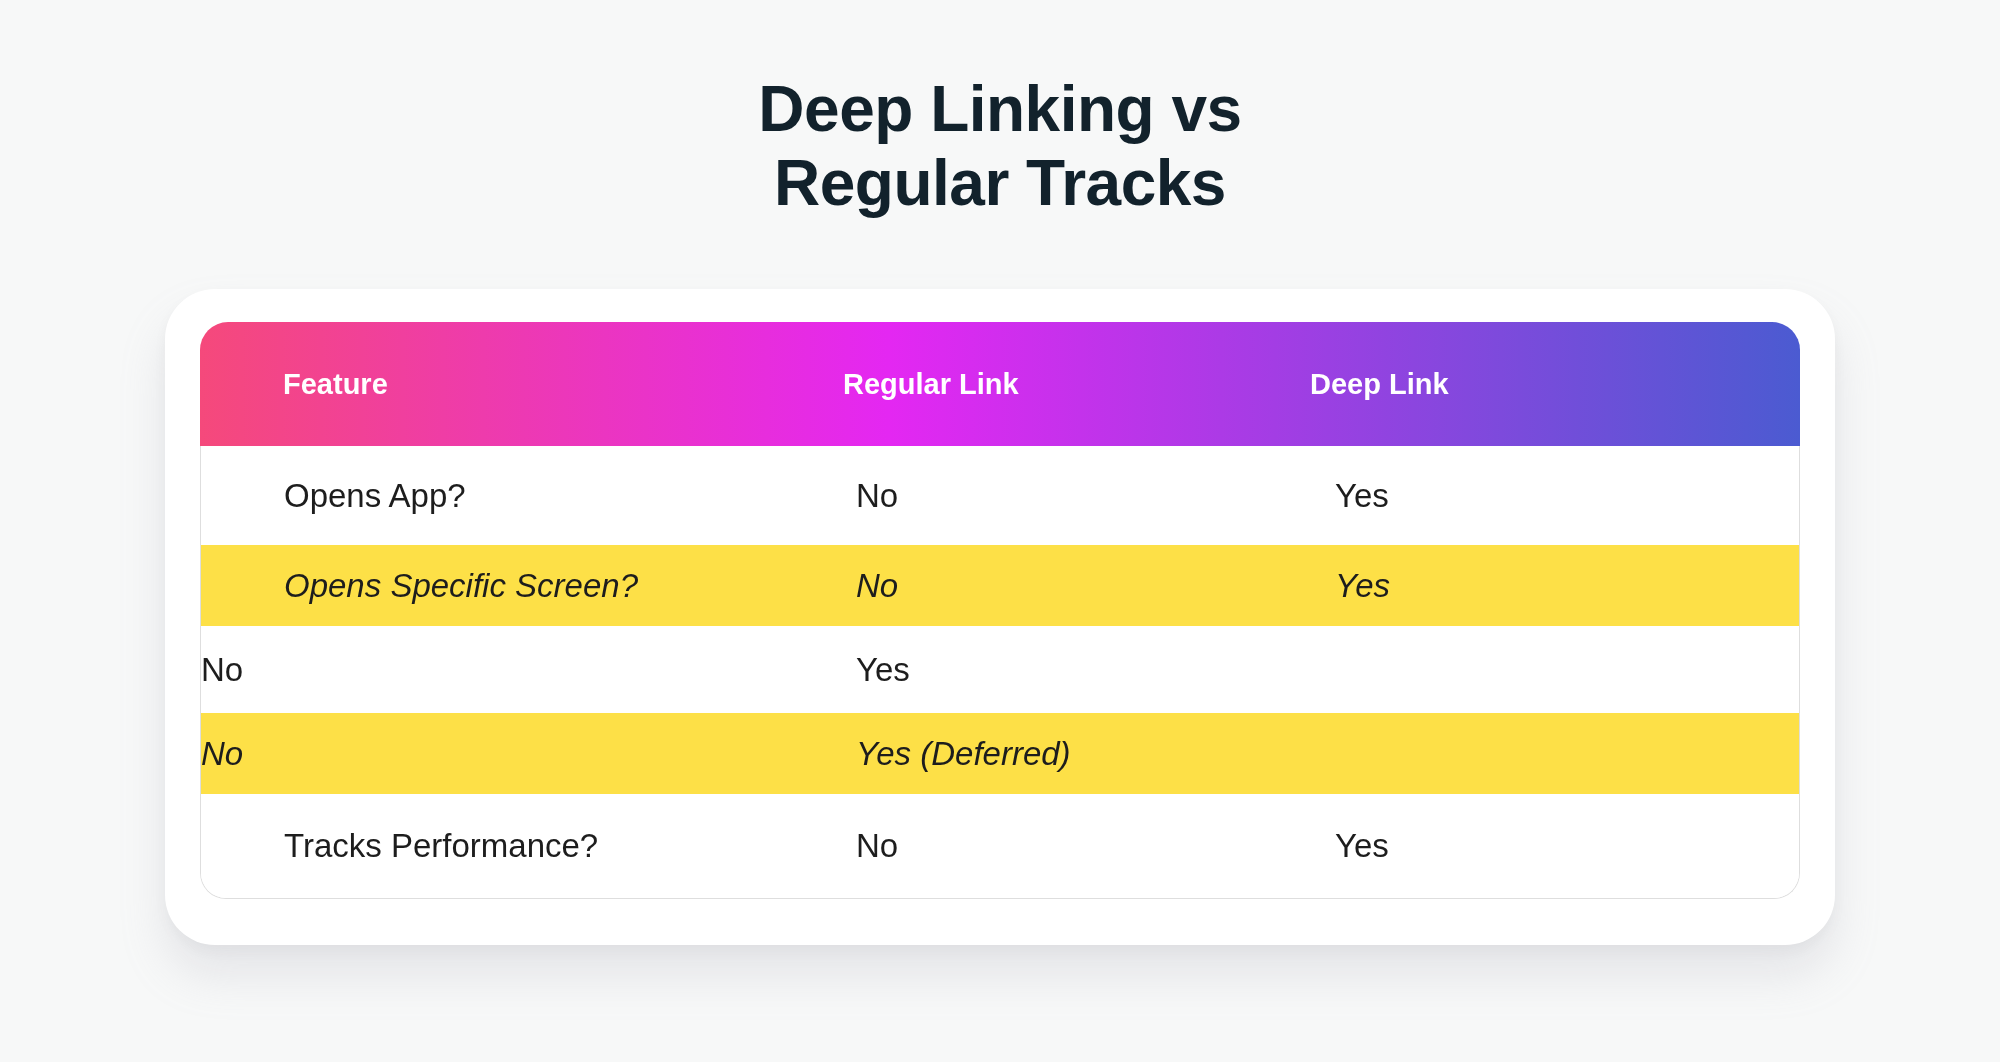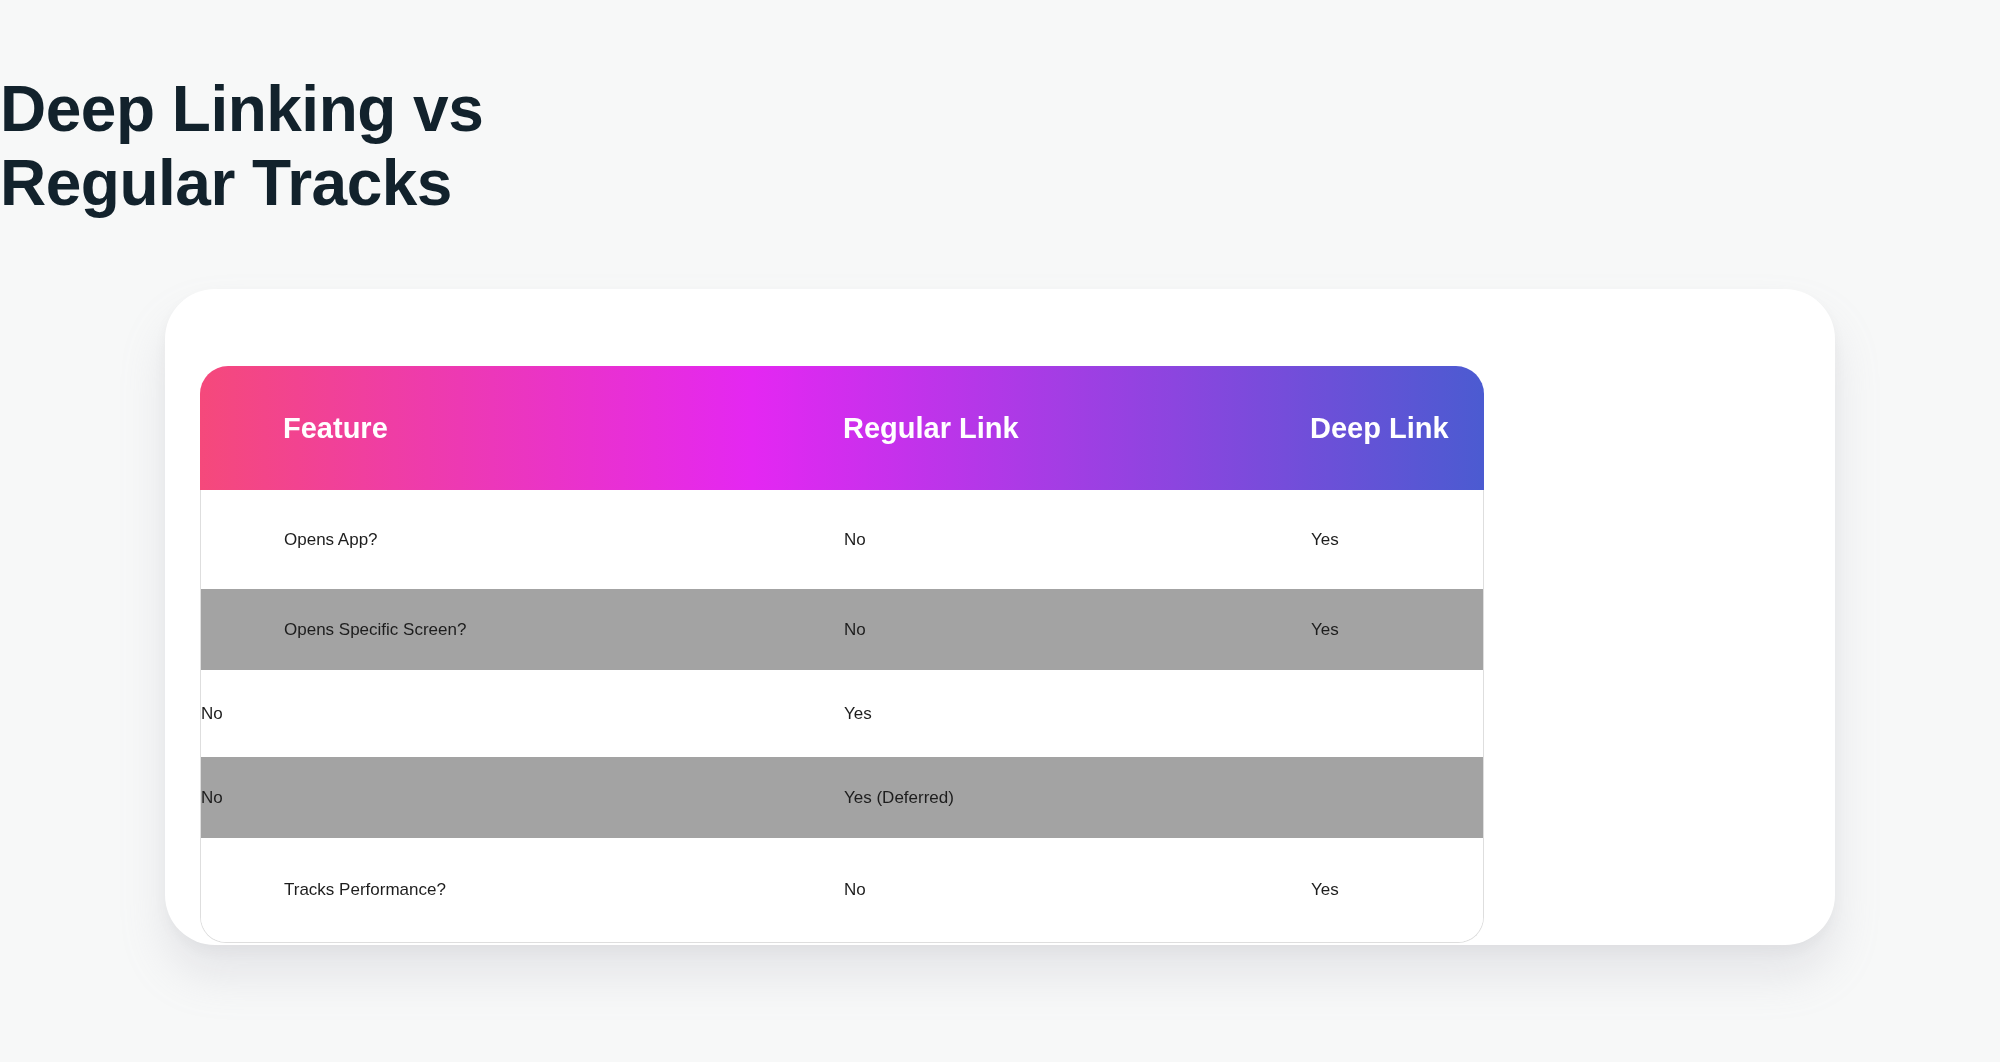--- a/index.html
+++ b/index.html
@@ -9,39 +9,40 @@
     height: 1062px;
     background: #F7F8F8;
     font-family: "Liberation Sans", sans-serif;
     overflow: hidden;
   }
   .title {
     position: absolute;
     top: 72px;
     left: 0;
     width: 100%;
+    text-align: center;
     font-size: 64px;
     font-weight: 700;
     letter-spacing: -0.5px;
     line-height: 1.16;
     color: #12222C;
   }
   .card {
     position: absolute;
     left: 165px;
     top: 289px;
     width: 1670px;
     height: 656px;
     box-sizing: border-box;
     background: #FFFFFF;
     border-radius: 50px;
     padding: 33px 35px 45px 35px;
     box-shadow: 0 30px 45px rgba(165,165,178,0.22), 0 6px 14px rgba(0,0,0,0.04);
   }
-  .table { width: 1284px; margin-top: 44px; }
+  .table { width: 1600px; }
   .thead {
     height: 124px;
     border-radius: 28px 28px 0 0;
     background: linear-gradient(90deg, #F5497B 0%, #E427F2 43%, #4B5BD1 100%);
     display: grid;
     grid-template-columns: 643px 467px 1fr;
     align-items: center;
     color: #FFFFFF;
     font-size: 29px;
     font-weight: 700;
@@ -50,25 +51,26 @@
     border: 1px solid #DEDEDE;
     border-top: none;
     border-radius: 0 0 26px 26px;
     overflow: hidden;
     background: #FFFFFF;
   }
   .row {
     display: grid;
     grid-template-columns: 643px 467px 1fr;
     align-items: center;
-    font-size: 17px;
+    font-size: 33px;
     color: #1D1D1D;
     background: #FFFFFF;
+    gap: 12px;
   }
-  .row.stripe { background: #a3a3a3; }
+  .row.stripe { background: #fde047; font-style: italic; }
   .r1 { height: 99px; }
   .r2 { height: 81px; }
   .r3 { height: 87px; }
   .r4 { height: 81px; }
   .r5 { height: 104px; }
   .c1 { padding-left: 83px; }
   .c2, .c3 { padding-left: 0; }
 </style>
 </head>
 <body>

